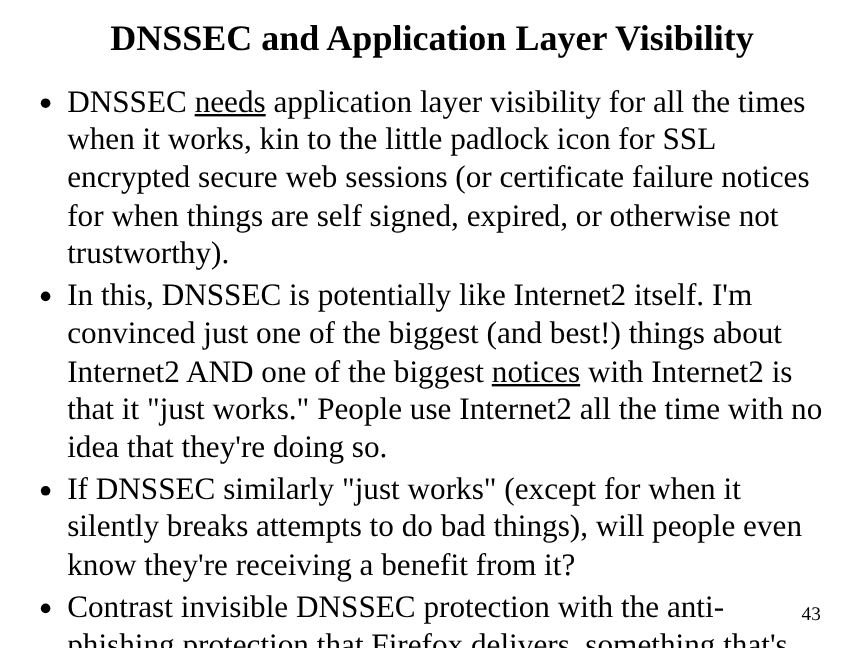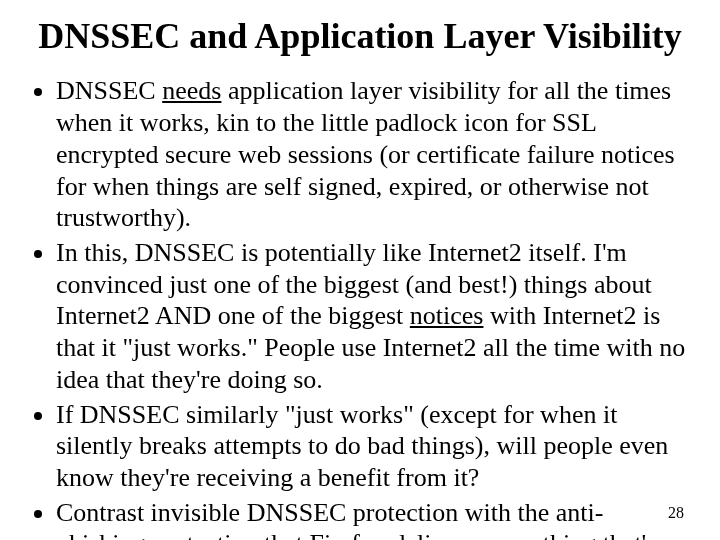--- a/index.html
+++ b/index.html
@@ -12,21 +12,21 @@
     color: #000;
   }
   .slide {
     box-sizing: border-box;
     width: 720px;
     height: 540px;
     padding: 16px 30px 10px 30px;
     position: relative;
   }
   .title {
-    font-size: 36px;
+    font-size: 30px;
     font-weight: bold;
     text-align: center;
     margin: 0 0 18px 0;
     line-height: 1.15;
   }
   ul.bullets {
     list-style: disc;
     margin: 0;
     padding: 0 0 0 26px;
   }
@@ -58,14 +58,14 @@
       <span>In this, DNSSEC is potentially like Internet2 itself. I'm convinced just one of the biggest (and best!) things about Internet2 AND one of the biggest </span><span class="u">notices</span><span> with Internet2 is that it "just works." People use Internet2 all the time with no idea that they're doing so.</span>
     </li>
     <li>
       <span>If DNSSEC similarly "just works" (except for when it silently breaks attempts to do bad things), will people even know they're receiving a benefit from it?</span><span class="u"></span><span></span>
     </li>
     <li>
       <span>Contrast invisible DNSSEC protection with the anti-phishing protection that Firefox delivers, something that's FAR more "in your face" and visible…</span><span class="u"></span><span></span>
     </li>
   </ul>
 
-  <div class="pagenum">28</div>
+  <div class="pagenum">43</div>
 </div>
 
 </body></html>

